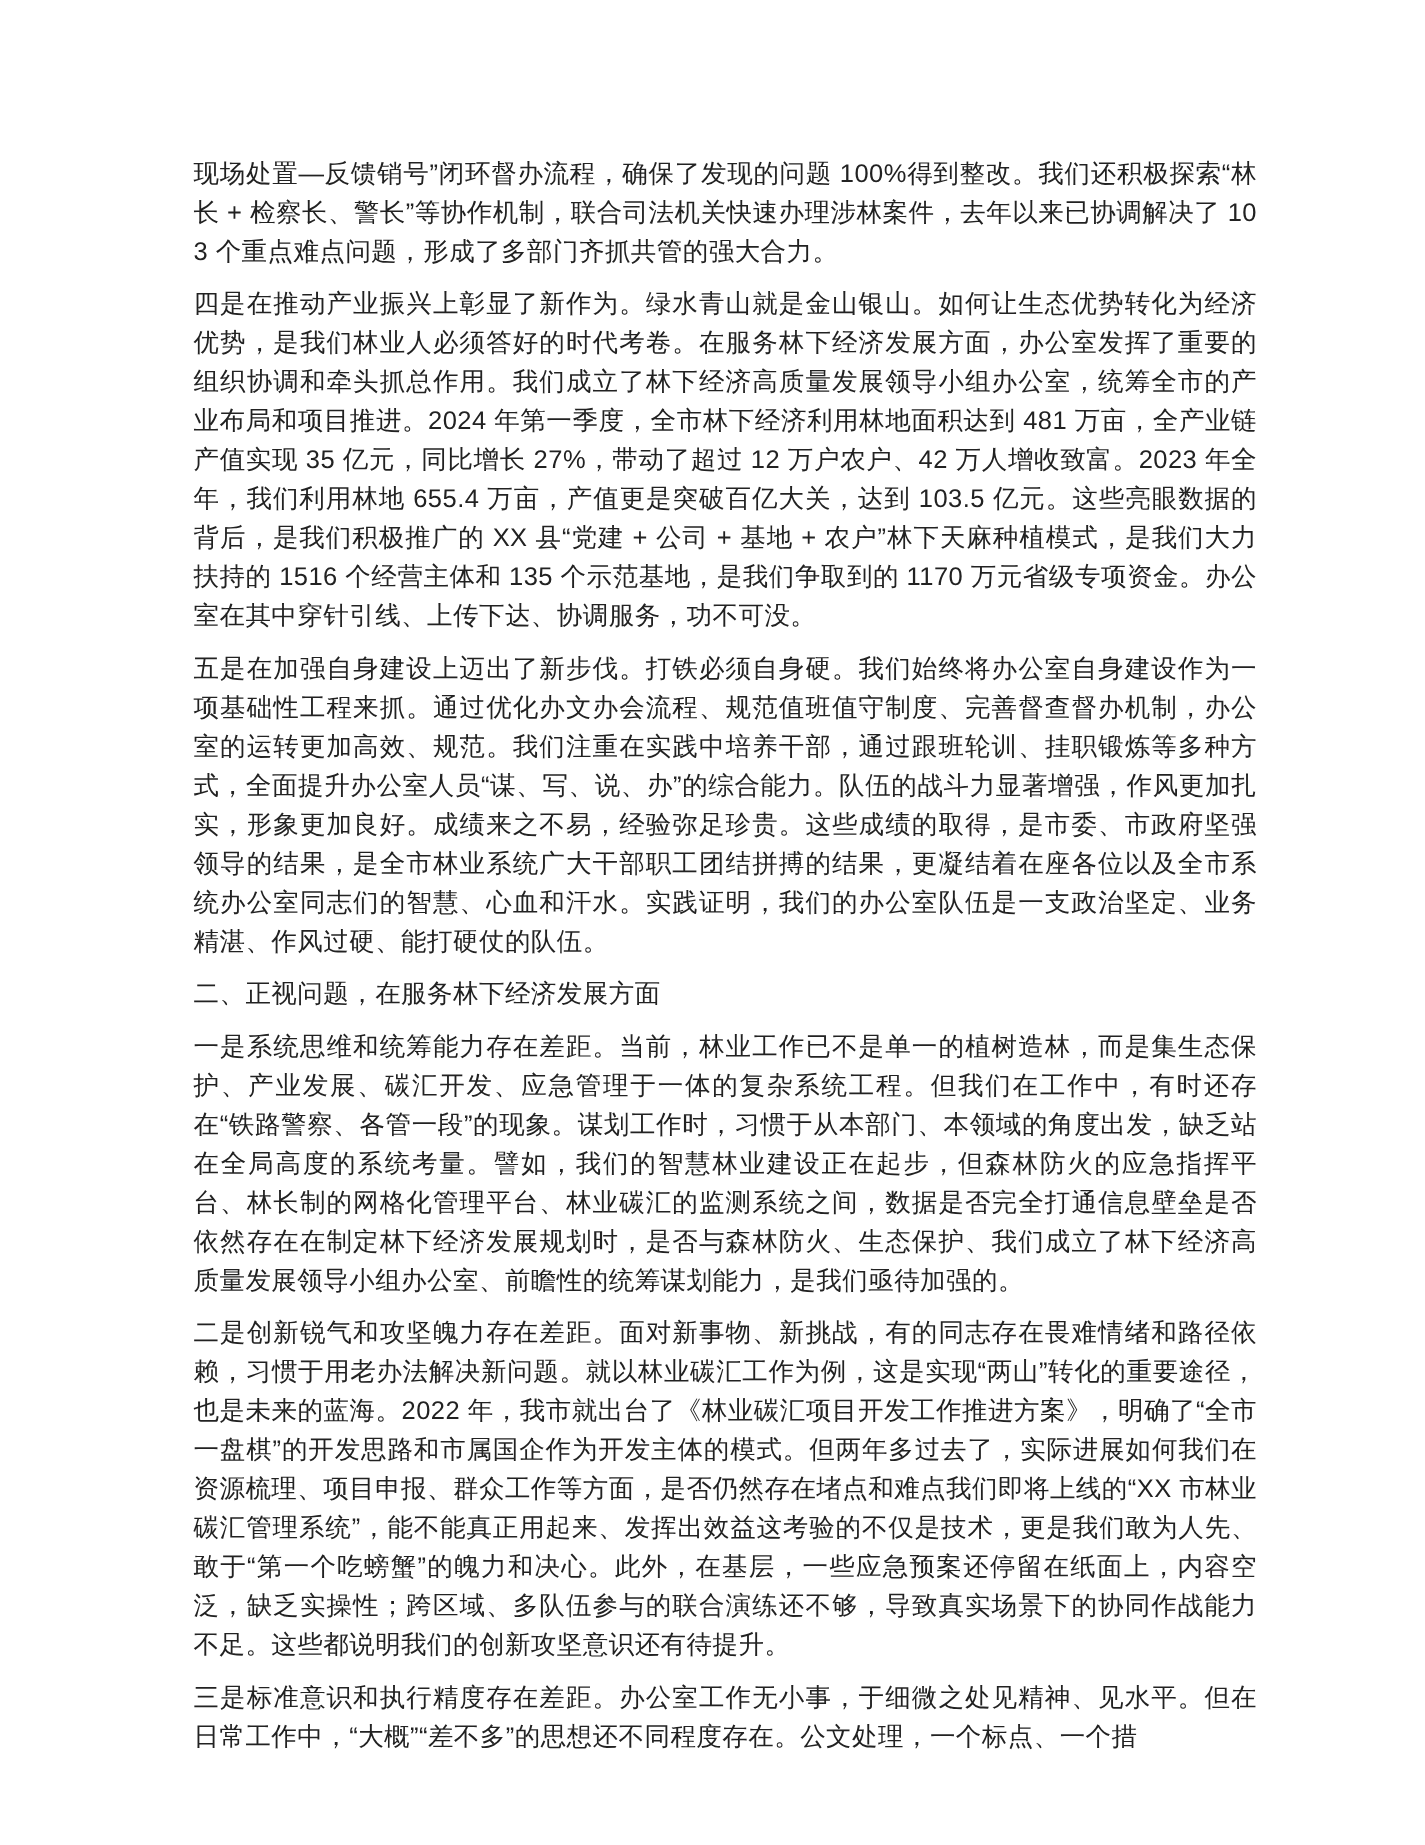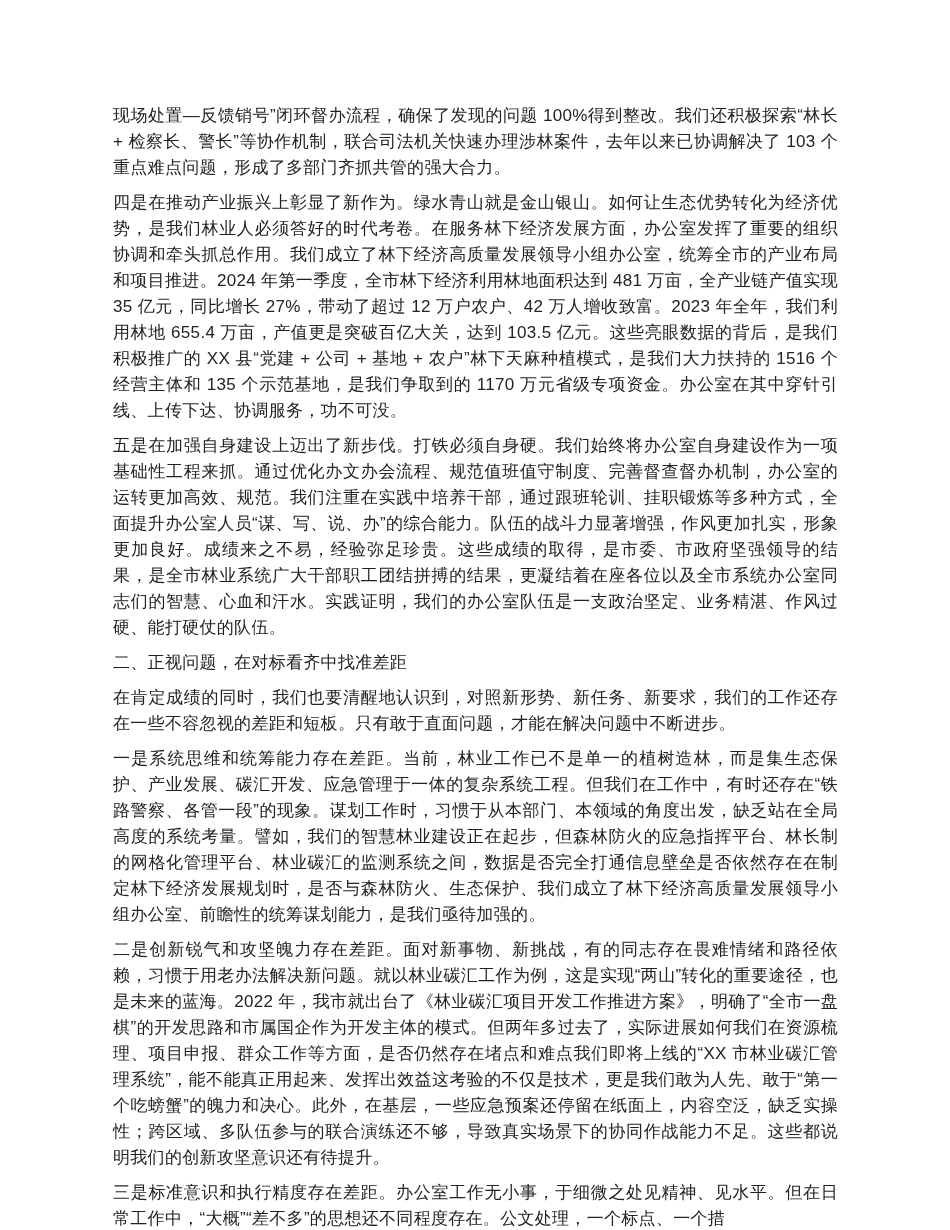--- a/index.html
+++ b/index.html
@@ -14,40 +14,39 @@
     font-family: "Liberation Sans", sans-serif;
   }
   .page {
     box-sizing: border-box;
     width: 950px;
     height: 1230px;
     padding: 103px 112px 40px 113px;
     background: #ffffff;
   }
   .doc-body p {
-    margin: 0 0 9px 0;
+    margin: 0 0 9px 16px;
     font-size: 17px;
     line-height: 26px;
     color: #222222;
     text-align: justify;
     text-justify: inter-ideograph;
     word-break: break-all;
     letter-spacing: 0.3px;
   }
   .doc-body p.section-heading {
     font-weight: normal; 
   }
 </style>
 </head>
 <body>
 
 <div class="page">
   <div class="doc-body" id="doc-body">
       <p class="body-paragraph">现场处置—反馈销号”闭环督办流程，确保了发现的问题 100%得到整改。我们还积极探索“林长 + 检察长、警长”等协作机制，联合司法机关快速办理涉林案件，去年以来已协调解决了 103 个重点难点问题，形成了多部门齐抓共管的强大合力。</p>
       <p class="body-paragraph">四是在推动产业振兴上彰显了新作为。绿水青山就是金山银山。如何让生态优势转化为经济优势，是我们林业人必须答好的时代考卷。在服务林下经济发展方面，办公室发挥了重要的组织协调和牵头抓总作用。我们成立了林下经济高质量发展领导小组办公室，统筹全市的产业布局和项目推进。2024 年第一季度，全市林下经济利用林地面积达到 481 万亩，全产业链产值实现 35 亿元，同比增长 27%，带动了超过 12 万户农户、42 万人增收致富。2023 年全年，我们利用林地 655.4 万亩，产值更是突破百亿大关，达到 103.5 亿元。这些亮眼数据的背后，是我们积极推广的 XX 县“党建 + 公司 + 基地 + 农户”林下天麻种植模式，是我们大力扶持的 1516 个经营主体和 135 个示范基地，是我们争取到的 1170 万元省级专项资金。办公室在其中穿针引线、上传下达、协调服务，功不可没。</p>
       <p class="body-paragraph">五是在加强自身建设上迈出了新步伐。打铁必须自身硬。我们始终将办公室自身建设作为一项基础性工程来抓。通过优化办文办会流程、规范值班值守制度、完善督查督办机制，办公室的运转更加高效、规范。我们注重在实践中培养干部，通过跟班轮训、挂职锻炼等多种方式，全面提升办公室人员“谋、写、说、办”的综合能力。队伍的战斗力显著增强，作风更加扎实，形象更加良好。成绩来之不易，经验弥足珍贵。这些成绩的取得，是市委、市政府坚强领导的结果，是全市林业系统广大干部职工团结拼搏的结果，更凝结着在座各位以及全市系统办公室同志们的智慧、心血和汗水。实践证明，我们的办公室队伍是一支政治坚定、业务精湛、作风过硬、能打硬仗的队伍。</p>
-      <p class="section-heading">二、正视问题，在对标看齐中找准差距</p>
-      <p class="body-paragraph">在肯定成绩的同时，我们也要清醒地认识到，对照新形势、新任务、新要求，我们的工作还存在一些不容忽视的差距和短板。只有敢于直面问题，才能在解决问题中不断进步。</p>
+      <p class="section-heading">二、正视问题，在服务林下经济发展方面</p>
       <p class="body-paragraph">一是系统思维和统筹能力存在差距。当前，林业工作已不是单一的植树造林，而是集生态保护、产业发展、碳汇开发、应急管理于一体的复杂系统工程。但我们在工作中，有时还存在“铁路警察、各管一段”的现象。谋划工作时，习惯于从本部门、本领域的角度出发，缺乏站在全局高度的系统考量。譬如，我们的智慧林业建设正在起步，但森林防火的应急指挥平台、林长制的网格化管理平台、林业碳汇的监测系统之间，数据是否完全打通信息壁垒是否依然存在在制定林下经济发展规划时，是否与森林防火、生态保护、我们成立了林下经济高质量发展领导小组办公室、前瞻性的统筹谋划能力，是我们亟待加强的。</p>
       <p class="body-paragraph">二是创新锐气和攻坚魄力存在差距。面对新事物、新挑战，有的同志存在畏难情绪和路径依赖，习惯于用老办法解决新问题。就以林业碳汇工作为例，这是实现“两山”转化的重要途径，也是未来的蓝海。2022 年，我市就出台了《林业碳汇项目开发工作推进方案》，明确了“全市一盘棋”的开发思路和市属国企作为开发主体的模式。但两年多过去了，实际进展如何我们在资源梳理、项目申报、群众工作等方面，是否仍然存在堵点和难点我们即将上线的“XX 市林业碳汇管理系统”，能不能真正用起来、发挥出效益这考验的不仅是技术，更是我们敢为人先、敢于“第一个吃螃蟹”的魄力和决心。此外，在基层，一些应急预案还停留在纸面上，内容空泛，缺乏实操性；跨区域、多队伍参与的联合演练还不够，导致真实场景下的协同作战能力不足。这些都说明我们的创新攻坚意识还有待提升。</p>
       <p class="body-paragraph">三是标准意识和执行精度存在差距。办公室工作无小事，于细微之处见精神、见水平。但在日常工作中，“大概”“差不多”的思想还不同程度存在。公文处理，一个标点、一个措</p>
     </div>
 </div>
 
 </body></html>

